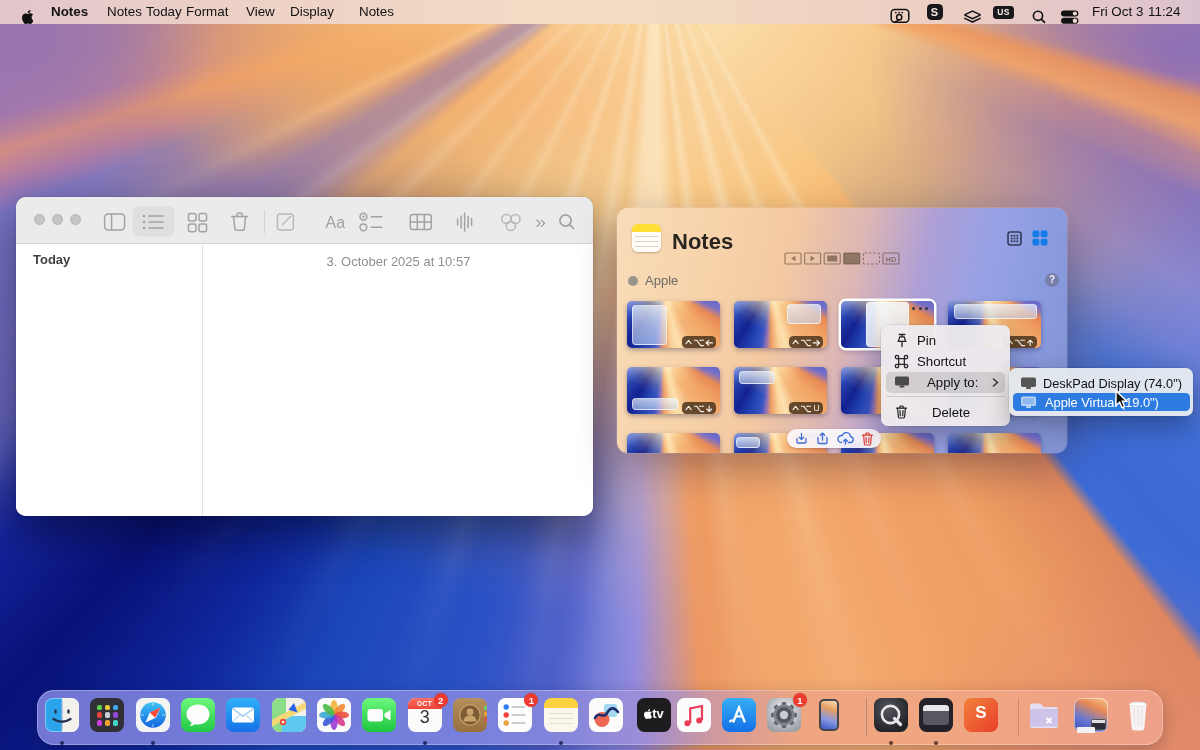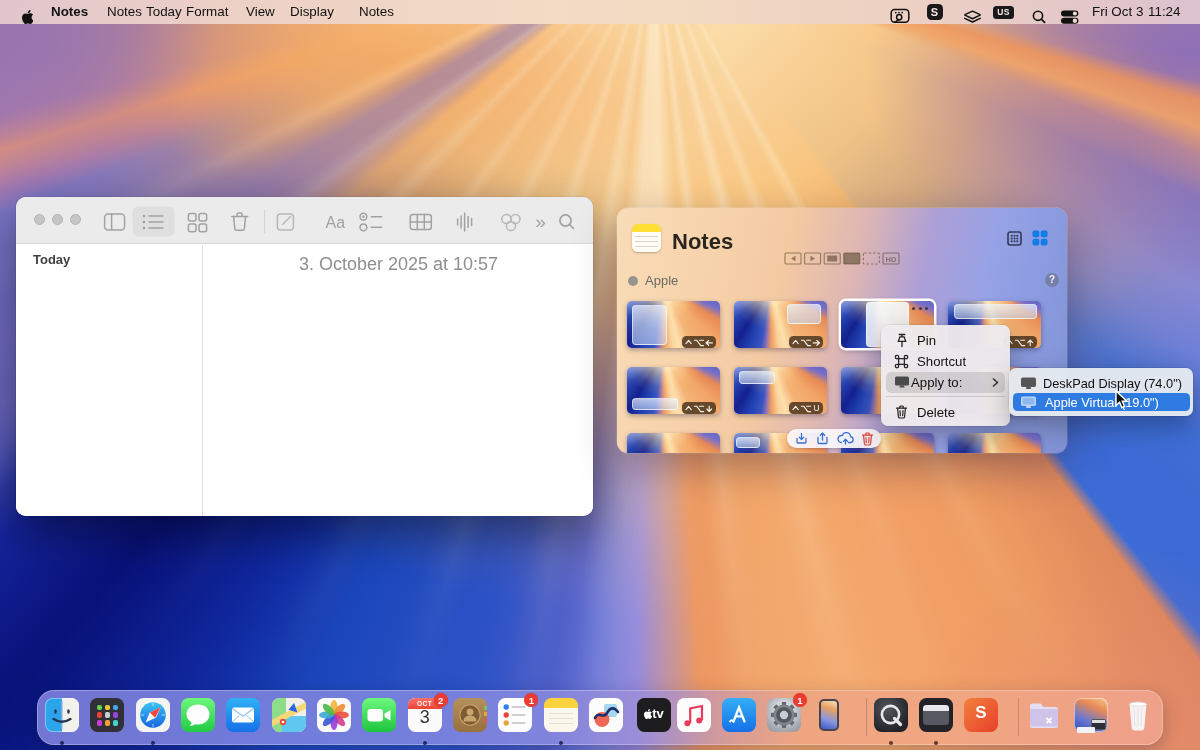--- a/index.html
+++ b/index.html
@@ -185,21 +185,21 @@
       <g stroke-width="1.7">
           <circle cx="549.5" cy="23.5" r="5.6"></circle>
           <line x1="553.8" y1="27.8" x2="557.5" y2="31.5"></line>
         </g>
     </svg>
   </div>
   <div class="nsidebar">
     <div style="position:absolute;left:17px;top:6.5px;font-size:13px;font-weight:700;color:#414141">Today</div>
   </div>
   <div class="nmain">
-    <div style="position:absolute;left:0;top:8.5px;width:389px;text-align:center;font-size:18px;color:#8f8f8f">3. October 2025 at 10:57</div>
+    <div style="position:absolute;left:0;top:8.5px;width:389px;text-align:center;font-size:13px;color:#8f8f8f">3. October 2025 at 10:57</div>
   </div>
 </div>
 <div class="panel">
   <div id="phead">
     <div style="position:absolute;left:15px;top:16px;width:29px;height:28px;border-radius:6px;background:linear-gradient(180deg,#ffdf33 0 8px,#fefcf4 8px);box-shadow:0 1px 2px rgba(90,60,20,.35)">
       <div style="position:absolute;left:3px;top:12px;width:23px;height:1px;background:#d6d3c8"></div>
       <div style="position:absolute;left:3px;top:17px;width:23px;height:1px;background:#d6d3c8"></div>
       <div style="position:absolute;left:3px;top:22px;width:23px;height:1px;background:#d6d3c8"></div>
     </div>
     <div style="position:absolute;left:55px;top:21px;font-size:22px;font-weight:700;color:#2b2520">Notes</div>
@@ -344,35 +344,35 @@
         <circle cx="3.6" cy="14.4" r="2.1"></circle>
         <circle cx="14.4" cy="14.4" r="2.1"></circle>
       </svg>
       <span style="margin-left:8px">Shortcut</span>
     </div>
   <div class="cmi" style="top:46.5px;background:rgba(0,0,0,.11)">
       <svg style="margin-left:8px" width="16" height="14" viewBox="0 0 16 14">
         <rect x="1" y="1.5" width="14" height="9" rx="1.6" fill="#4a4a4a"></rect>
         <path d="M6 10.5 h4 l.6 2 h-5.2 z" fill="#4a4a4a"></path>
       </svg>
-      <span style="margin-left:1px">Apply to:</span>
+      <span style="margin-left:17px">Apply to:</span>
       <svg style="position:absolute;right:6px;top:6.5px" width="7" height="9" viewBox="0 0 7 9" fill="none" stroke="#333" stroke-width="1.6" stroke-linecap="round" stroke-linejoin="round">
         <path d="M1.5 1 L5.5 4.5 L1.5 8"></path>
       </svg>
     </div>
   <div style="position:absolute;left:5px;top:71px;width:119px;height:1px;background:rgba(0,0,0,.13)"></div>
   <div class="cmi" style="top:76.5px">
       <svg style="margin-left:9px" width="13" height="14" viewBox="0 0 13 14" fill="none" stroke="#222" stroke-width="1.2" stroke-linecap="round">
         <line x1="1.5" y1="3.2" x2="11.5" y2="3.2"></line>
         <path d="M4.8 3 v-1 a1 1 0 0 1 1 -1 h1.4 a1 1 0 0 1 1 1 v1"></path>
         <path d="M2.6 3.4 l.8 8.3 a1.4 1.4 0 0 0 1.4 1.3 h3.4 a1.4 1.4 0 0 0 1.4 -1.3 l.8 -8.3"></path>
         <line x1="5" y1="5.5" x2="5.3" y2="10.7"></line>
         <line x1="8" y1="5.5" x2="7.7" y2="10.7"></line>
       </svg>
-      <span style="margin-left:9px">Delete</span>
+      <span style="margin-left:24px">Delete</span>
     </div>
 </div>
 <div class="submenu" id="submenu">
   <div style="position:absolute;left:11px;top:7.5px"><svg width="17" height="14" viewBox="0 0 17 14">
         <rect x="1" y="1.5" width="15" height="9.5" rx="1.8" fill="#555"></rect>
         <path d="M6.5 11 h4 l.6 2 h-5.2 z" fill="#555"></path>
       </svg></div>
   <div style="position:absolute;left:34px;top:7.5px;font-size:12.8px;color:#111">DeskPad Display (74.0")</div>
   <div style="position:absolute;left:3.5px;top:24.5px;width:177px;height:18px;border-radius:4.5px;background:#2e7ce2"></div>
   <div style="position:absolute;left:11px;top:27px"><svg width="17" height="14" viewBox="0 0 17 14">

